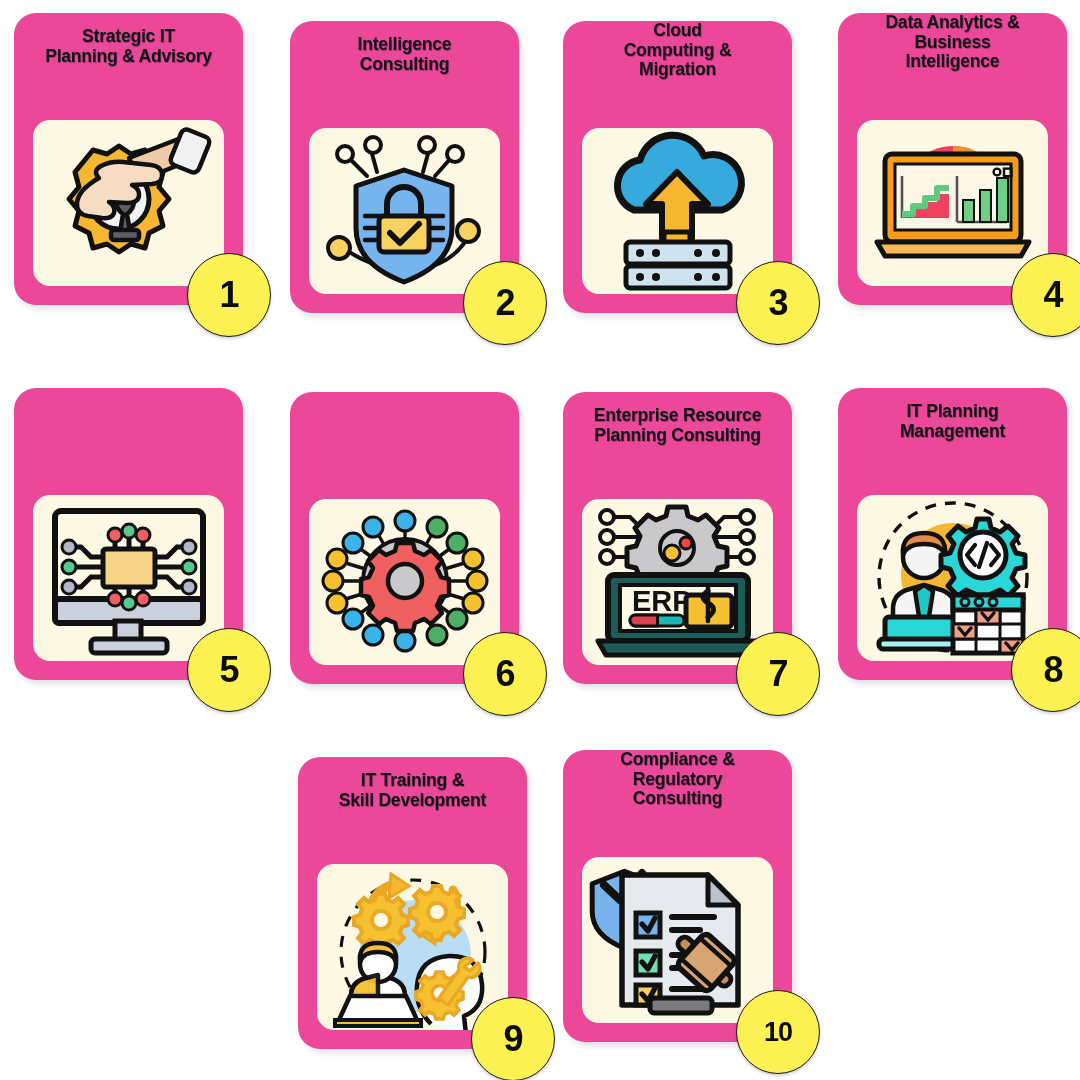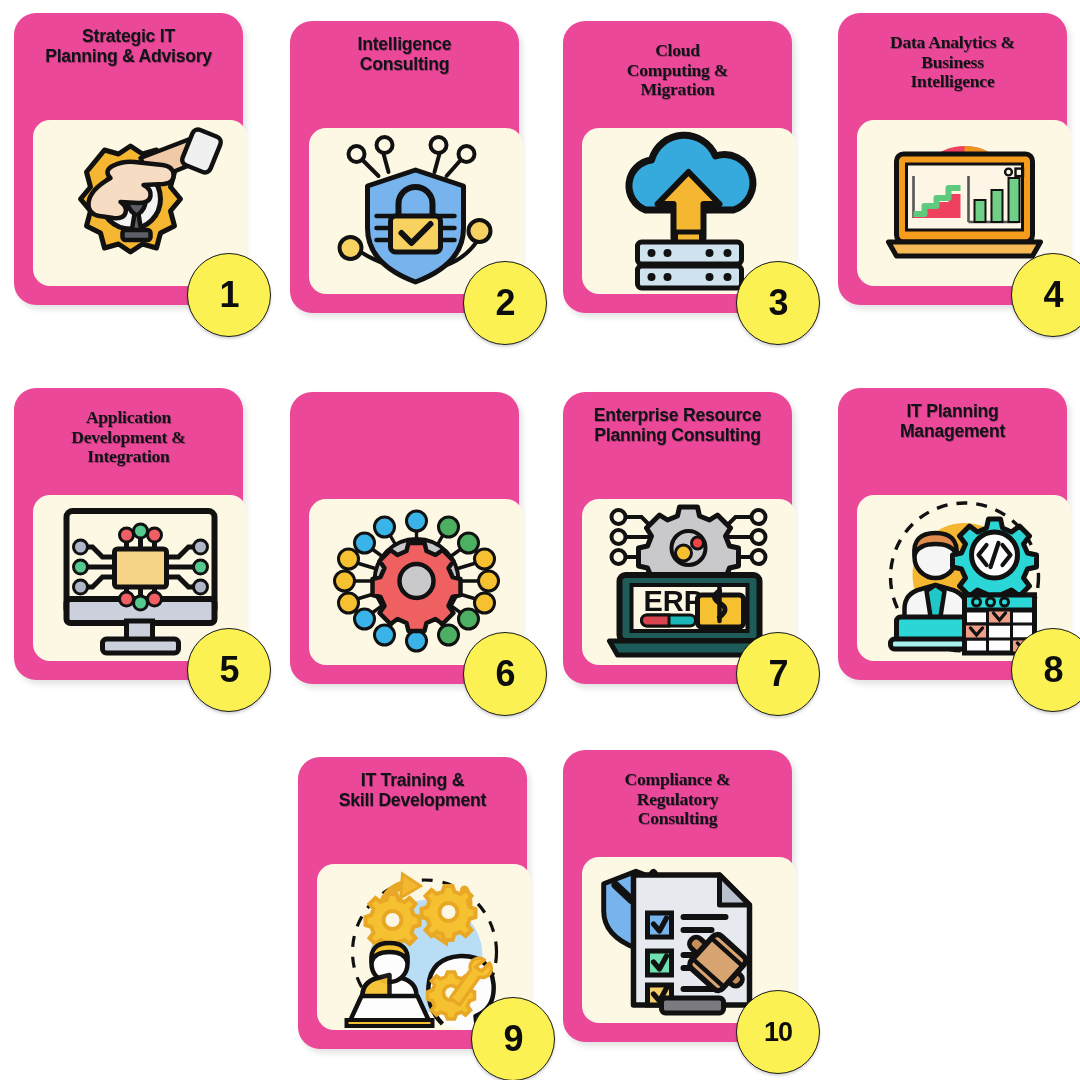--- a/index.html
+++ b/index.html
@@ -40,26 +40,26 @@
     font-size: 17.6px;
     line-height: 1.12;
     letter-spacing: -0.25px;
     color: #111318;
     padding-top: 9px;
     text-shadow: 0.7px 0.9px 0 rgba(0,0,0,0.30);
     white-space: pre-line;
   }
 
   .card.t2 .card-title { padding-top: 14px; }
-  .card.t3 .card-title { padding-top: 20px; font-family: Liberation Serif, serif; }
+  .card.t3 .card-title { padding-top: 0; }
 
   .icon-panel {
     position: absolute;
     left: 19px;
-    width: 214px;
+    width: 191px;
     height: 166px;
     bottom: 19px;
     background: #fdf8e4;
     border-radius: 17px;
     overflow: hidden;
   }
   .icon-panel svg { display: block; width: 100%; height: 100%; }
 
   .badge {
     position: absolute;
@@ -191,23 +191,20 @@
           <rect x="140" y="58" width="11" height="44"></rect>
         </g>
         <path d="M20 122 H172 L164 136 H28 Z" fill="#f5ba55" stroke="#111" stroke-width="5" stroke-linejoin="round"></path>
         <path d="M80 122 H112" stroke="#111" stroke-width="4"></path>
       </svg>
     </div>
     <div class="badge">4</div>
   </div>
 
   <div class="card t3" style="left:14px; top:388px;">
-    <div class="card-title">Application
-Development &amp;
-Integration</div>
     <div class="icon-panel">
       <svg viewBox="0 0 191 166">
         <rect x="22" y="16" width="148" height="104" rx="6" fill="#fdf8e4" stroke="#111" stroke-width="6"></rect>
         <rect x="22" y="104" width="148" height="24" rx="4" fill="#ccd0dc" stroke="#111" stroke-width="6"></rect>
         <rect x="82" y="126" width="26" height="22" fill="#ccd0dc" stroke="#111" stroke-width="5"></rect>
         <rect x="58" y="144" width="76" height="14" rx="4" fill="#ccd0dc" stroke="#111" stroke-width="5"></rect>
         <g stroke="#111" stroke-width="5" fill="none" stroke-linecap="round">
           <path d="M72 62 H58 L48 52 H40"></path>
             <path d="M72 72 H56 L48 72 H40"></path>
             <path d="M72 82 H58 L48 92 H40"></path>

